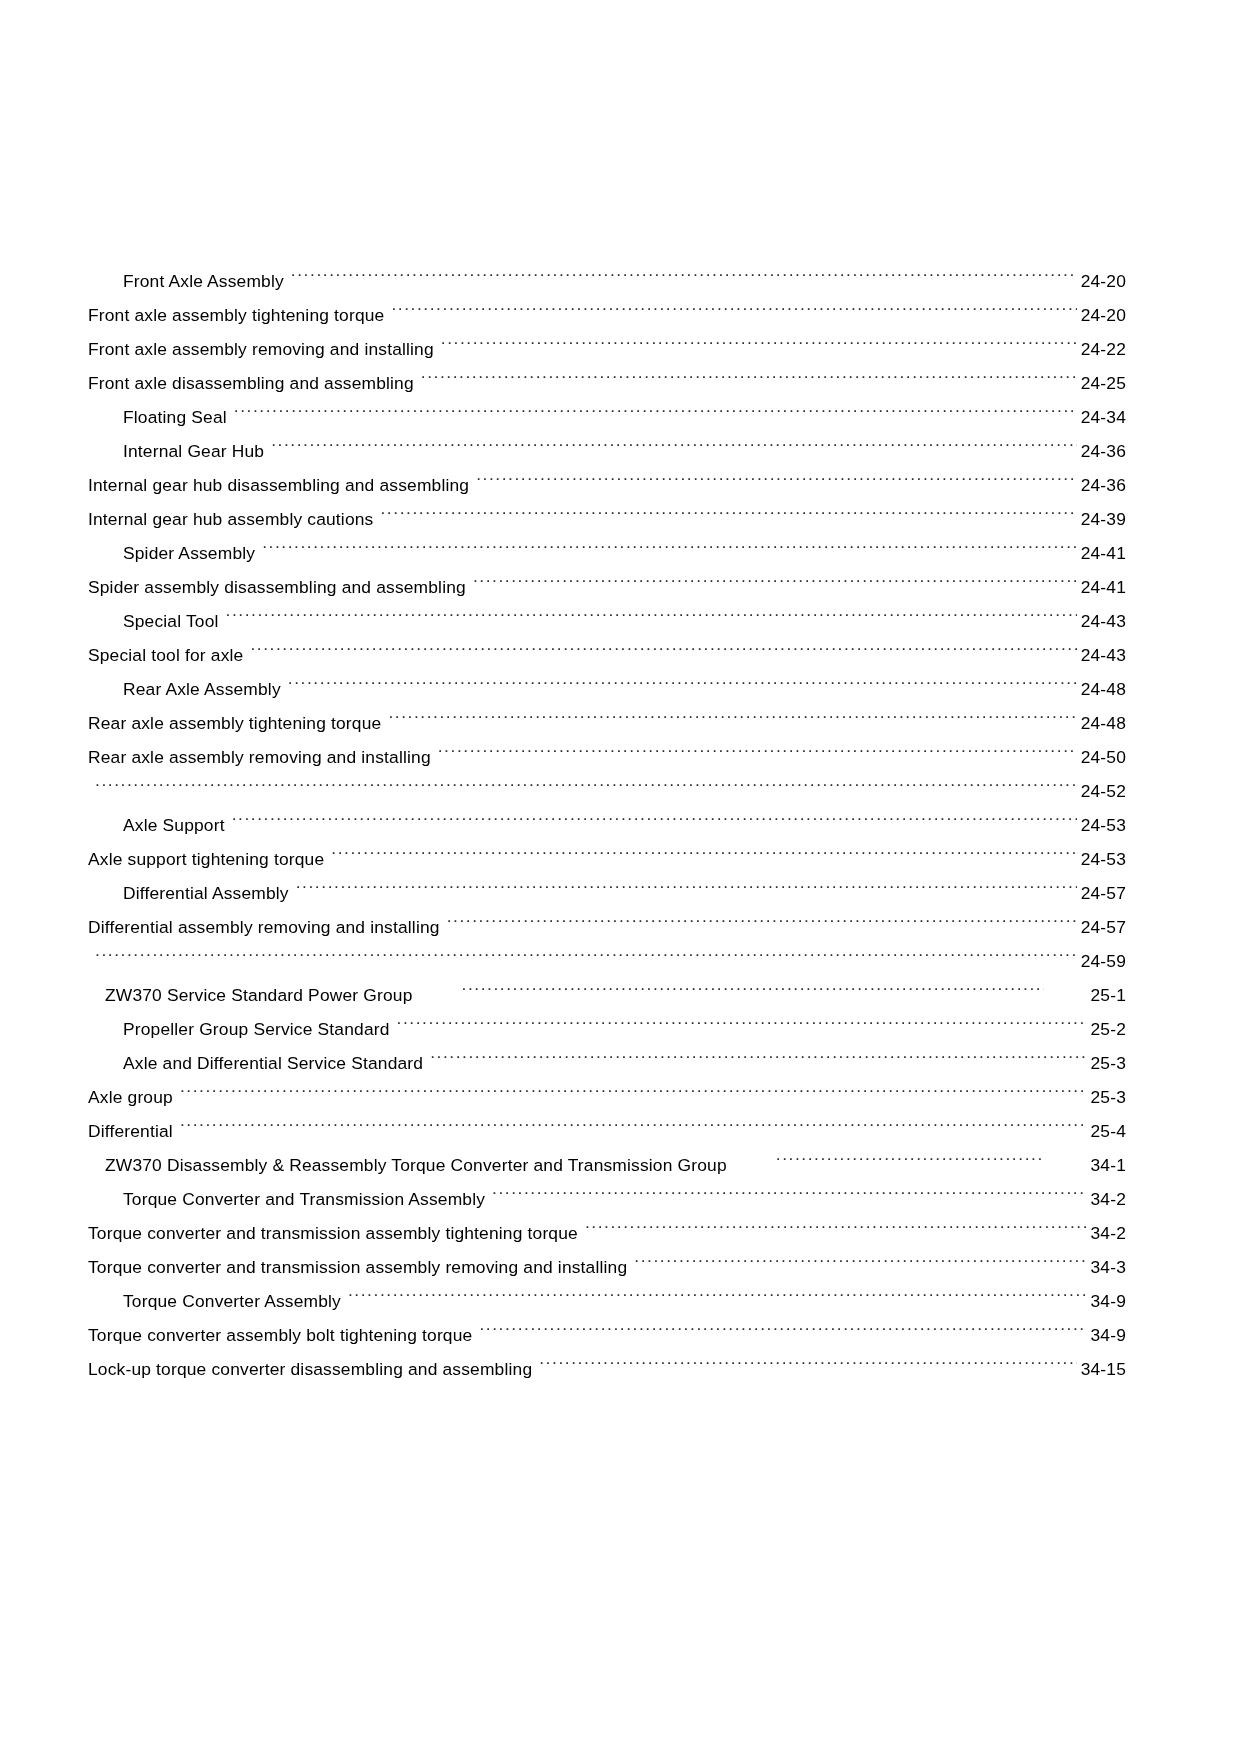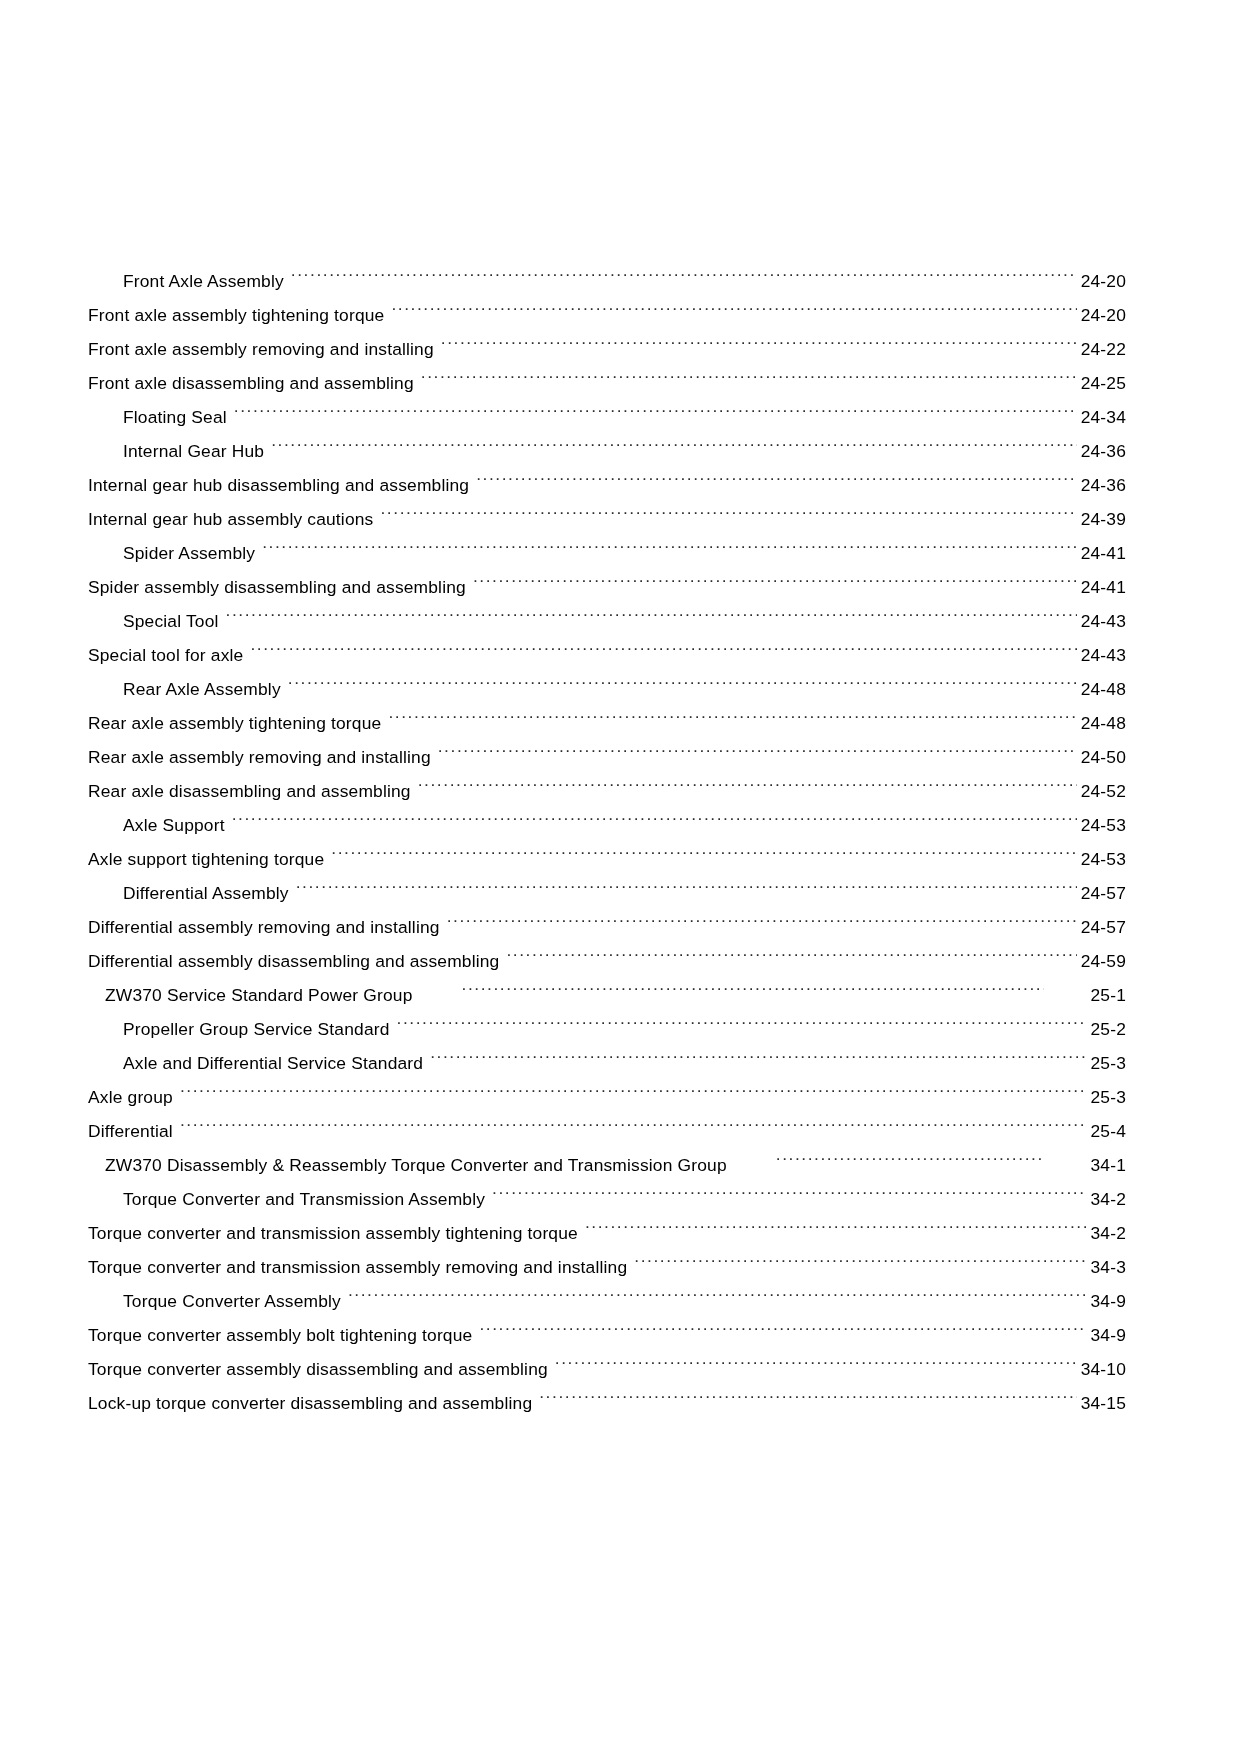--- a/index.html
+++ b/index.html
@@ -155,21 +155,20 @@
         <span class="toc-title">Rear axle assembly tightening torque</span>
         <span class="toc-leader"></span>
         <span class="toc-page">24-48</span>
       </div>
       <div class="toc-entry level-2">
         <span class="toc-title">Rear axle assembly removing and installing</span>
         <span class="toc-leader"></span>
         <span class="toc-page">24-50</span>
       </div>
       <div class="toc-entry level-2">
-        <span class="toc-title">Rear axle disassembling and assembling</span>
         <span class="toc-leader"></span>
         <span class="toc-page">24-52</span>
       </div>
       <div class="toc-entry level-1">
         <span class="toc-title">Axle Support</span>
         <span class="toc-leader"></span>
         <span class="toc-page">24-53</span>
       </div>
       <div class="toc-entry level-2">
         <span class="toc-title">Axle support tightening torque</span>
@@ -180,21 +179,20 @@
         <span class="toc-title">Differential Assembly</span>
         <span class="toc-leader"></span>
         <span class="toc-page">24-57</span>
       </div>
       <div class="toc-entry level-2">
         <span class="toc-title">Differential assembly removing and installing</span>
         <span class="toc-leader"></span>
         <span class="toc-page">24-57</span>
       </div>
       <div class="toc-entry level-2">
-        <span class="toc-title">Differential assembly disassembling and assembling</span>
         <span class="toc-leader"></span>
         <span class="toc-page">24-59</span>
       </div>
       <div class="toc-entry level-0">
         <span class="toc-title">ZW370 Service Standard Power Group</span>
         <span class="toc-leader"></span>
         <span class="toc-page">25-1</span>
       </div>
       <div class="toc-entry level-1">
         <span class="toc-title">Propeller Group Service Standard</span>
@@ -240,25 +238,20 @@
         <span class="toc-title">Torque Converter Assembly</span>
         <span class="toc-leader"></span>
         <span class="toc-page">34-9</span>
       </div>
       <div class="toc-entry level-2">
         <span class="toc-title">Torque converter assembly bolt tightening torque</span>
         <span class="toc-leader"></span>
         <span class="toc-page">34-9</span>
       </div>
       <div class="toc-entry level-2">
-        <span class="toc-title">Torque converter assembly disassembling and assembling</span>
-        <span class="toc-leader"></span>
-        <span class="toc-page">34-10</span>
-      </div>
-      <div class="toc-entry level-2">
         <span class="toc-title">Lock-up torque converter disassembling and assembling</span>
         <span class="toc-leader"></span>
         <span class="toc-page">34-15</span>
       </div>
     </div>
 
   <div class="footer">W97C5-E-02(20231006)</div>
 
 </div>
 

